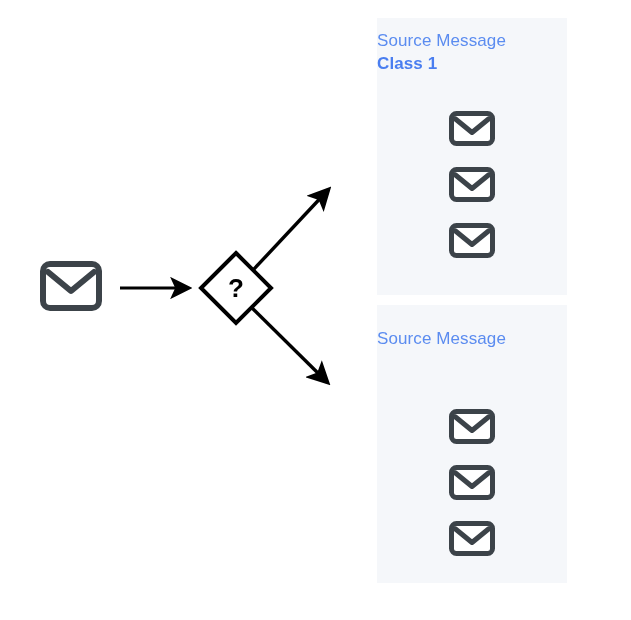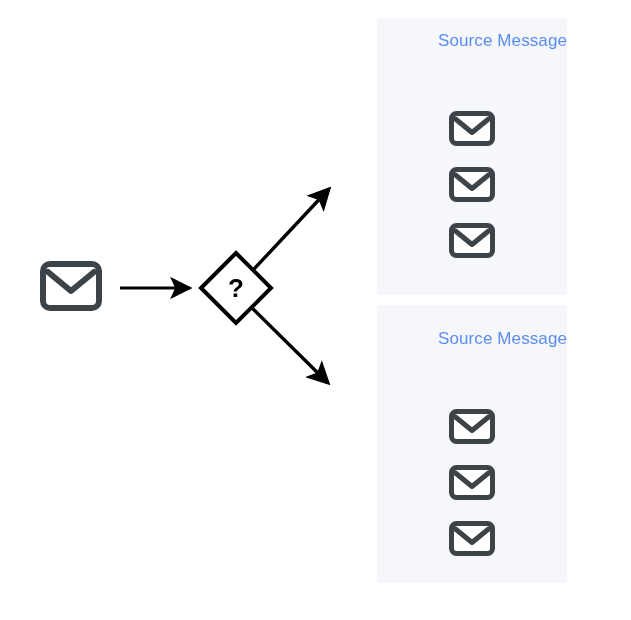--- a/index.html
+++ b/index.html
@@ -24,21 +24,21 @@
     background: #f5f7fa;
     box-sizing: border-box;
   }
   #panel-class-1 { left: 377px; top: 18px;  width: 190px; height: 277px; }
   #panel-class-n { left: 377px; top: 305px; width: 190px; height: 278px; }
 
   .panel-title {
     position: absolute;
     left: 0;
     width: 100%;
-    text-align: right;
+    text-align: left;
     line-height: 1.0;
   }
   .panel-title .line1 {
     display: block;
     color: #5b8cf0;
     font-size: 17px;
     font-weight: 400;
     letter-spacing: 0.1px;
   }
   .panel-title .line2 {
@@ -109,20 +109,21 @@
 
   <svg id="source-envelope" width="62" height="50" viewBox="0 0 62 50">
     <rect x="3" y="3" width="56" height="44" rx="7" ry="7" fill="#ffffff" stroke="#3c4349" stroke-width="6"></rect>
     <path d="M8 11 L31 30 L54 11" fill="none" stroke="#3c4349" stroke-width="6" stroke-linecap="round" stroke-linejoin="round"></path>
   </svg>
 
   <div id="panel-class-1" class="class-panel"></div>
 
   <div id="title-class-1" class="panel-title" style="left:377px; width:190px;">
     <span class="line1">Source Message</span>
+    <span class="line2">Class 1</span>
   </div>
 
   <div id="stack-class-1" class="env-stack" style="left:377px; width:190px;">
     <svg class="env-small" width="46" height="35" viewBox="0 0 46 35">
       <rect x="2.5" y="2.5" width="41" height="30" rx="5" ry="5" fill="#ffffff" stroke="#3c4349" stroke-width="5"></rect>
       <path d="M6.5 8 L23 21.5 L39.5 8" fill="none" stroke="#3c4349" stroke-width="5" stroke-linecap="round" stroke-linejoin="round"></path>
     </svg>
     <svg class="env-small" width="46" height="35" viewBox="0 0 46 35">
       <rect x="2.5" y="2.5" width="41" height="30" rx="5" ry="5" fill="#ffffff" stroke="#3c4349" stroke-width="5"></rect>
       <path d="M6.5 8 L23 21.5 L39.5 8" fill="none" stroke="#3c4349" stroke-width="5" stroke-linecap="round" stroke-linejoin="round"></path>

